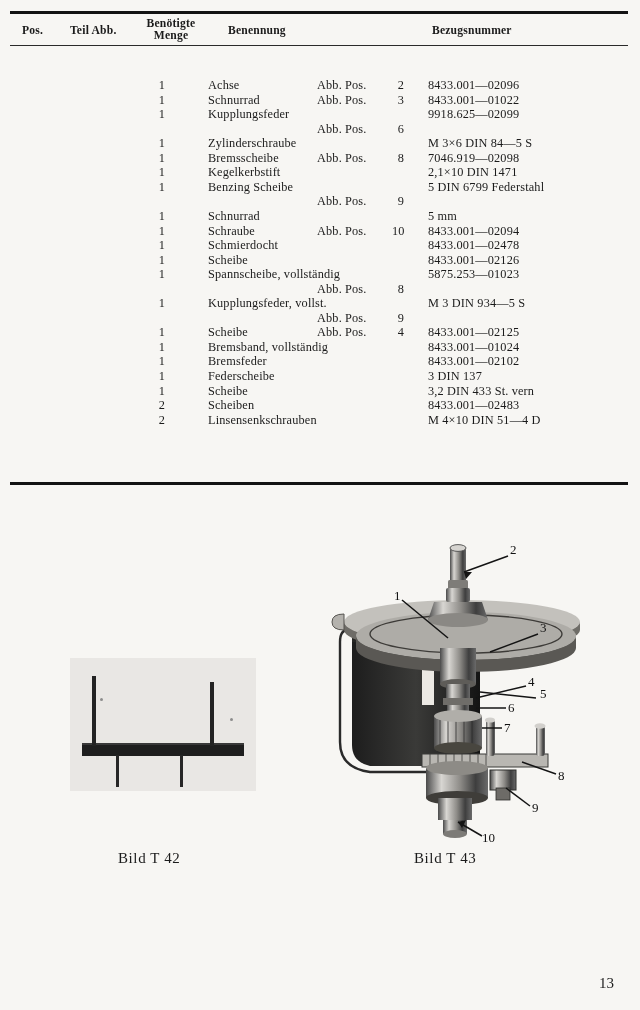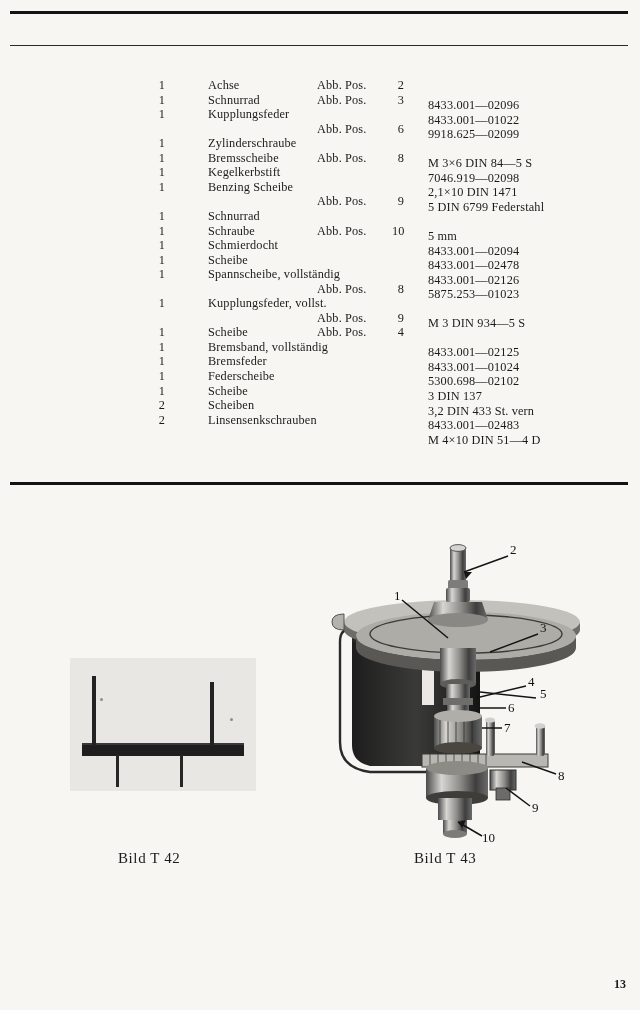--- a/index.html
+++ b/index.html
@@ -30,21 +30,21 @@
 
   
   .tbody{position:absolute;left:0;top:0;width:640px;}
   .row{position:absolute;left:0;width:640px;height:15px;}
   .cell{position:absolute;font-size:12.3px;white-space:nowrap;line-height:15px;
         letter-spacing:.15px;}
   .c-qty{left:155px;width:14px;text-align:center;}
   .c-name{left:208px;}
   .c-abb{left:317px;}
   .c-abbnum{left:392px;width:12px;text-align:right;}
-  .c-ref{left:428px;margin-top:20px;}
+  .c-ref{left:428px;}
 
   
   .figures{position:absolute;left:0;top:500px;width:640px;height:400px;}
 
   
   .fig-left{position:absolute;left:70px;top:158px;width:186px;height:133px;
             background:#e9e7e4;overflow:hidden;}
   .fig-left .bar{position:absolute;left:12px;top:85px;width:162px;height:13px;
             background:#1e1e1e;
             box-shadow:inset 0 2px 0 rgba(255,255,255,.12);}
@@ -57,29 +57,39 @@
   .fig-left .spec{position:absolute;width:3px;height:3px;background:#8d8d8d;border-radius:50%;}
 
   
   .fig-right{position:absolute;left:330px;top:30px;width:265px;height:315px;}
   .fig-right svg{display:block;}
 
   .caption{position:absolute;font-size:15px;white-space:nowrap;letter-spacing:.6px;}
   .cap-left{left:118px;top:350px;}
   .cap-right{left:414px;top:350px;}
 
-  .pageno{position:absolute;right:14px;bottom:18px;font-size:12px;font-weight:bold;}
+  .pageno{position:absolute;right:26px;bottom:18px;font-size:15px;font-weight:normal;}
 </style>
 </head>
 <body>
 
 <div class="page">
 
   <div class="rule rule-top"></div>
 
+  <div class="thead">
+    <div class="th th-pos">Pos.</div>
+    <div class="th th-teil">Teil Abb.</div>
+    <div class="th th-menge">
+      <div>Benötigte</div>
+      <div>Menge</div>
+    </div>
+    <div class="th th-benennung">Benennung</div>
+    <div class="th th-bezug">Bezugsnummer</div>
+  </div>
 
   <div class="rule rule-head"></div>
 
   <div class="tbody" id="tbody">
       <div class="row" style="top: 78px;">
         <div class="cell c-qty">1</div>
         <div class="cell c-name">Achse</div>
         <div class="cell c-abb">Abb. Pos.</div>
         <div class="cell c-abbnum">2</div>
         <div class="cell c-ref">8433.001—02096</div>
@@ -174,21 +184,21 @@
         <div class="cell c-ref">8433.001—02125</div>
       </div>
       <div class="row" style="top: 339.9px;">
         <div class="cell c-qty">1</div>
         <div class="cell c-name">Bremsband,  vollständig</div>
         <div class="cell c-ref">8433.001—01024</div>
       </div>
       <div class="row" style="top: 354.45px;">
         <div class="cell c-qty">1</div>
         <div class="cell c-name">Bremsfeder</div>
-        <div class="cell c-ref">5300.698—02102</div>
+        <div class="cell c-ref">8433.001—02102</div>
       </div>
       <div class="row" style="top: 369px;">
         <div class="cell c-qty">1</div>
         <div class="cell c-name">Federscheibe</div>
         <div class="cell c-ref">3 DIN 137</div>
       </div>
       <div class="row" style="top: 383.55px;">
         <div class="cell c-qty">1</div>
         <div class="cell c-name">Scheibe</div>
         <div class="cell c-ref">3,2 DIN 433 St. vern</div>

